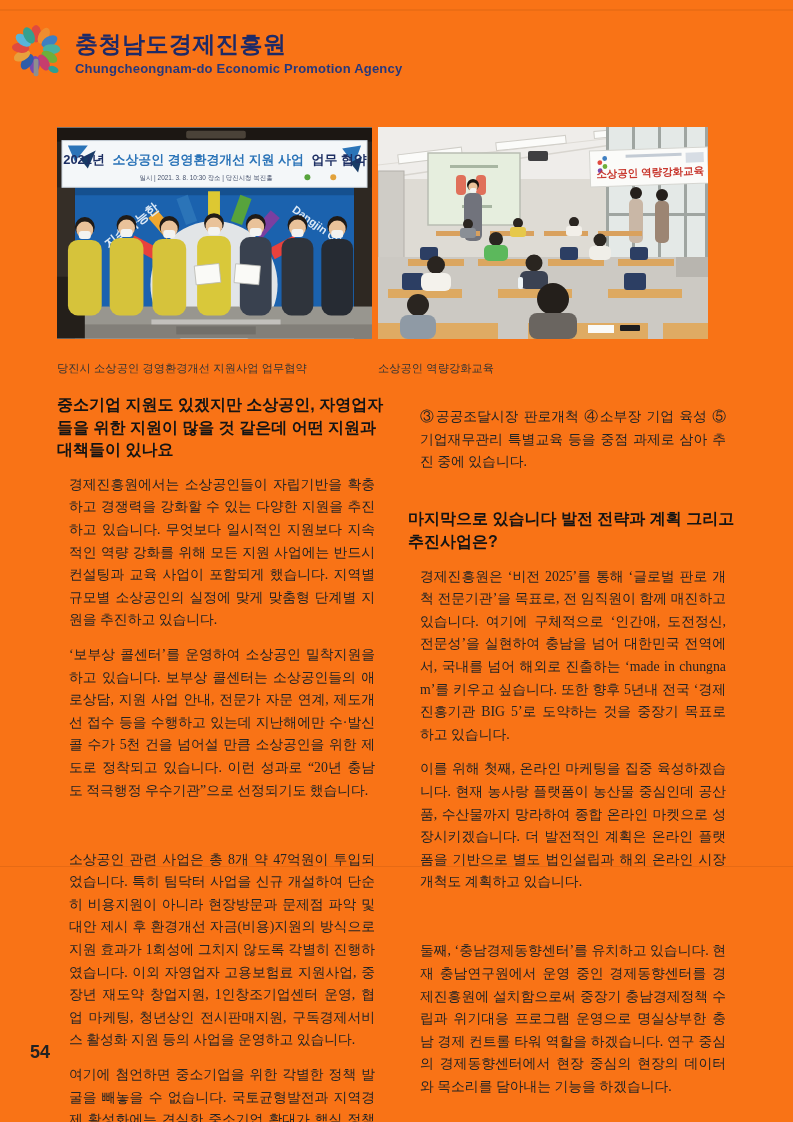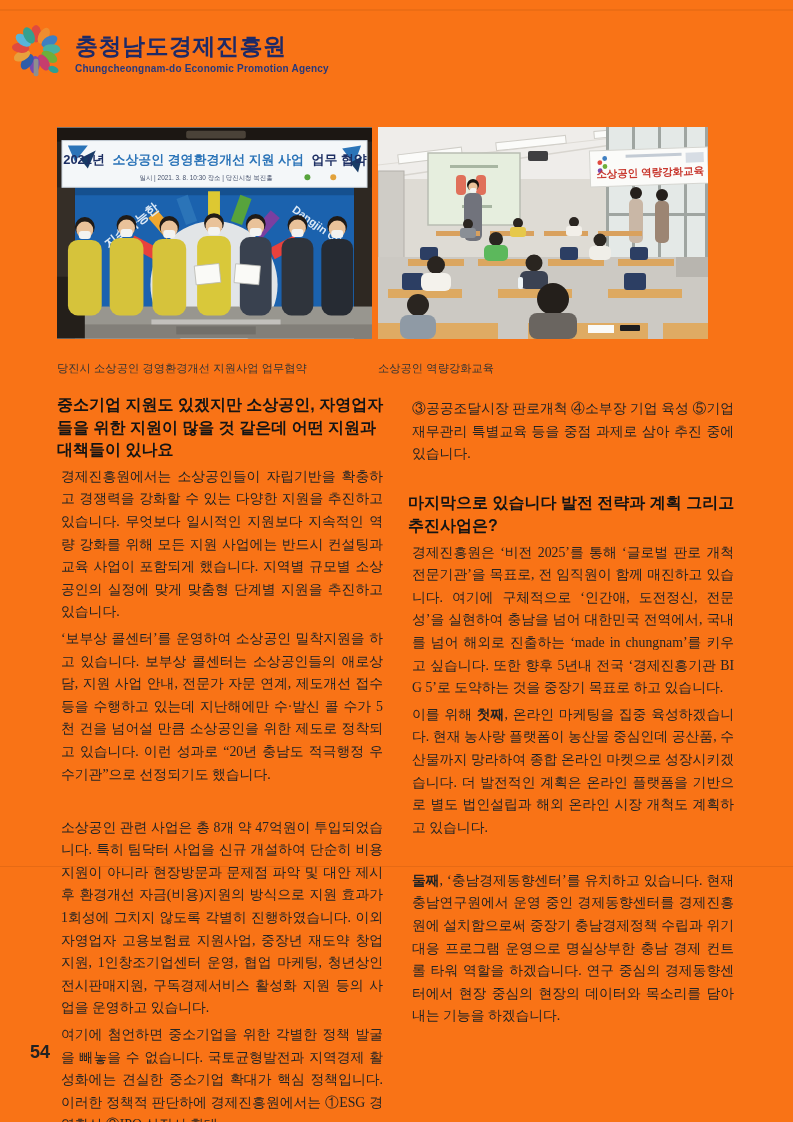--- a/index.html
+++ b/index.html
@@ -8,36 +8,36 @@
     background:#ffffff;font-family:"Liberation Sans",sans-serif;
   }
   .page{position:absolute;inset:0;background:#f97316;}
   .scan-top{position:absolute;left:0;right:0;top:9px;height:2px;background:rgba(0,0,0,0.05);}
   .scan-line{position:absolute;left:0;right:0;top:866px;height:1px;background:rgba(0,0,0,0.07);}
 
   
   .masthead{position:absolute;left:8px;top:24px;display:flex;align-items:center;gap:9px;}
   .logo-mark{width:58px;height:60px;display:block;}
   .logo-title{font-size:23px;font-weight:800;color:#1e2a67;letter-spacing:.5px;line-height:1.1;}
-  .logo-sub{font-size:10px;font-weight:bold;color:#27397c;margin-top:3px;letter-spacing:.2px;}
+  .logo-sub{font-size:13px;font-weight:bold;color:#27397c;margin-top:3px;letter-spacing:.2px;}
 
   
   .photo-row{position:absolute;left:57px;top:127px;display:flex;gap:6px;}
   figure.photo{margin:0;}
   figure.photo svg{display:block;background:#ddd;}
   figcaption{margin-top:22px;font-size:11.2px;color:#333;letter-spacing:.1px;}
 
   
   .article{position:absolute;left:57px;top:394px;width:681px;display:flex;gap:21px;}
   .col{flex:1;min-width:0;}
   .q-heading{font-size:16px;font-weight:bold;color:#141414;line-height:22.6px;margin:0;
     font-family:"Liberation Sans",sans-serif;}
-  .body-para{font-size:13.8px;color:#242424;line-height:22.6px;margin:4px;text-align:justify;
+  .body-para{font-size:13.8px;color:#242424;line-height:22.6px;margin:12px;text-align:justify;
     word-break:break-all;font-family:"Liberation Serif",serif;}
-  .body-para .b{font-weight:bold;font-family:"Liberation Sans",sans-serif;}
+  .body-para .b{font-weight:normal;font-family:"Liberation Sans",sans-serif;}
   .para-spacer{height:22.6px;}
 
   .page-number{position:absolute;left:30px;top:1042px;font-size:18px;font-weight:bold;color:#222;}
 </style>
 </head>
 <body>
 
 <div class="page">
   <div class="scan-top"></div>
 

